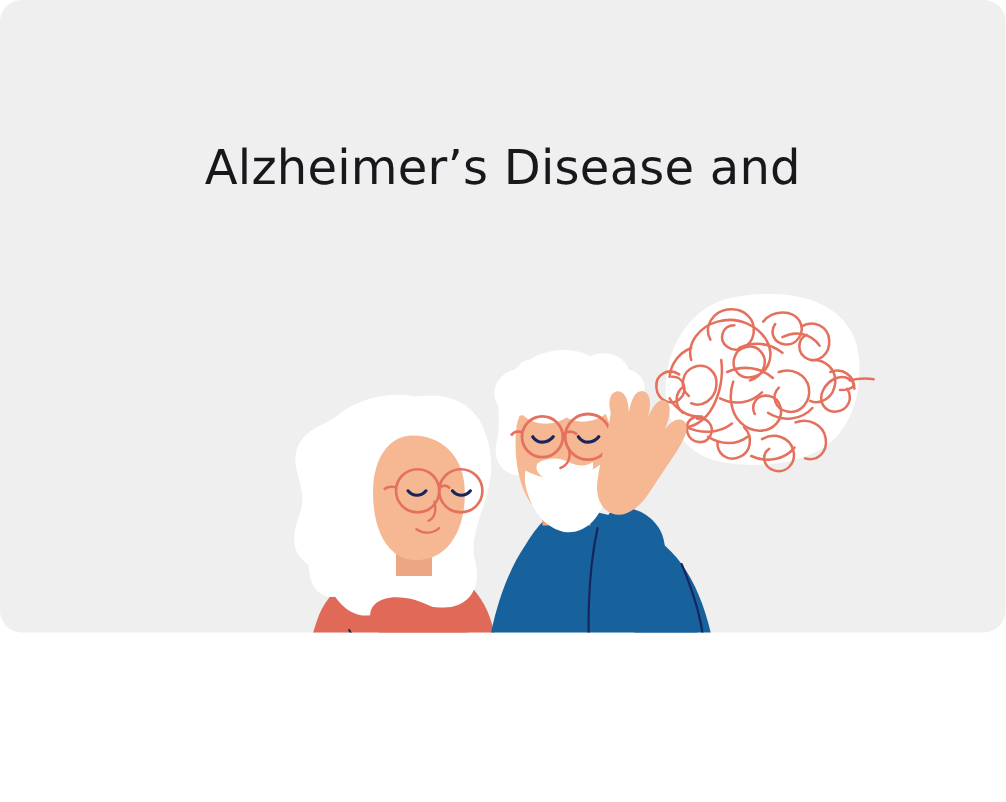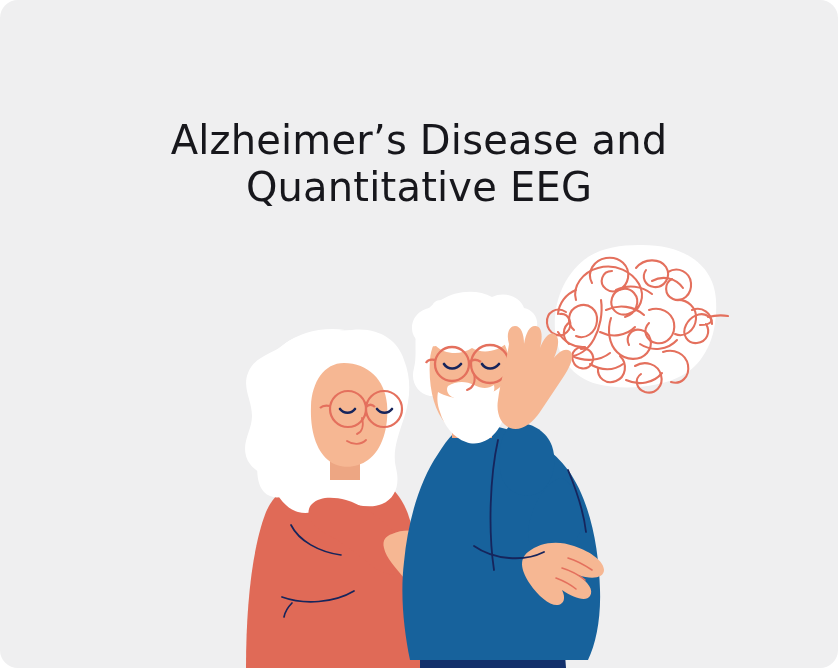--- a/index.html
+++ b/index.html
@@ -9,21 +9,21 @@
   }
   body {
     width: 838px;
     height: 668px;
     overflow: hidden;
     font-family: "DejaVu Sans", sans-serif;
   }
   #slide {
     position: relative;
     width: 838px;
-    height: 668px;
+    height: 527px;
     background: #efeff0;
     border-radius: 18px;
     overflow: hidden;
   }
   #title-block {
     position: absolute;
     left: 0;
     top: 117px;
     width: 838px;
     text-align: center;
@@ -47,21 +47,20 @@
   }
   #illustration svg { display: block; }
 </style>
 </head>
 <body>
 
 <div id="slide">
 
   <div id="title-block">
     <span class="title-line">Alzheimer’s Disease and</span>
-    <span class="title-line">Quantitative EEG</span>
   </div>
 
   <div id="illustration">
     <svg width="838" height="668" viewBox="0 0 838 668" xmlns="http://www.w3.org/2000/svg" role="img" aria-label="Elderly couple illustration">
 
       <g>
         <path fill="#ffffff" d="M639 245
                  C 683 244 714 264 716 300
                  C 718 334 706 362 683 375
                  C 658 389 620 390 597 384

